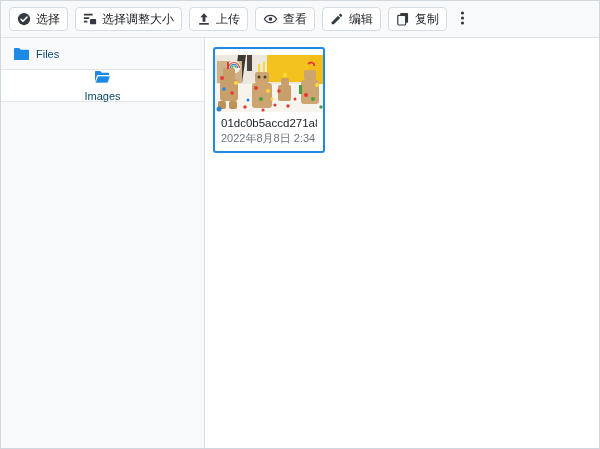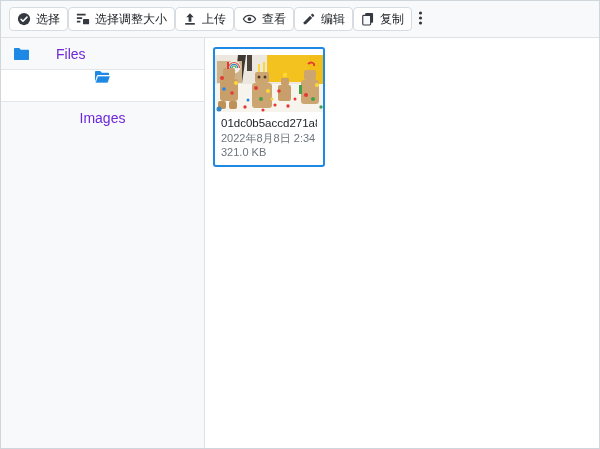--- a/index.html
+++ b/index.html
@@ -2,29 +2,29 @@
 <html><head>
 <meta charset="utf-8">
 <style>
   * { margin:0; padding:0; box-sizing:border-box; }
   html,body { width:600px; height:449px; }
   body { font-family:"Liberation Sans", sans-serif; background:#fff; }
 
   .window { width:600px; height:449px; border:1px solid #cfd6dc; display:flex; flex-direction:column; background:#fff; overflow:hidden; }
 
   
-  .toolbar { height:37px; flex:0 0 37px; background:#f8f9fa; border-bottom:1px solid #dee2e6; display:flex; align-items:center; padding:0 10px 0 8px; }
+  .toolbar { height:37px; flex:0 0 37px; background:#f8f9fa; border-bottom:1px solid #dee2e6; display:flex; align-items:center; padding:0 10px 0 8px; gap:7px; }
   .tb-btn { display:inline-flex; align-items:center; gap:5px; background:#fff; border:1px solid #d6dce1; border-radius:4px; padding:4px 7px; font-size:12px; color:#212529; cursor:pointer; white-space:nowrap; line-height:1.2; }
   .tb-btn svg { display:block; }
   .tb-icon-btn { display:inline-flex; align-items:center; background:transparent; border:none; padding:3px 6px; cursor:pointer; }
 
   
   .content { flex:1; display:flex; min-height:0; }
   .sidebar { width:204px; flex:0 0 204px; background:#f8f9fa; border-right:1px solid #dee2e6; }
-  .side-item { height:32px; display:flex; align-items:center; gap:26px; padding:0 12px; border-bottom:1px solid #e3e7ea; font-size:14px; color:#6d28d9; cursor:pointer; }
+  .side-item { height:32px; display:flex; align-items:center; gap:6px; padding:0 12px; border-bottom:1px solid #e3e7ea; font-size:11px; color:#0c4a6e; cursor:pointer; }
   .side-item.selected { background:#ffffff;flex-direction:column; }
   .side-item svg { display:block; flex:0 0 auto; }
 
   .main { flex:1; background:#fff; padding:9px 8px; }
 
   
   .file-card { width:112px; background:#fff; border:2px solid #1e88e5; border-radius:3px; padding-top:6px; cursor:pointer; }
   .thumb { width:108px; height:57px; display:block; }
   .meta { padding:4px 6px 6px; }
   .fname { font-size:11.5px; color:#212529; line-height:15px; white-space:nowrap; overflow:hidden; }
@@ -196,19 +196,18 @@
           <circle cx="73" cy="51" r="1.7" fill="#e53935"></circle>
           <circle cx="80" cy="44" r="1.5" fill="#e53935"></circle>
           <circle cx="57" cy="44" r="1.5" fill="#fdd835"></circle>
           <circle cx="33" cy="45" r="1.5" fill="#1e88e5"></circle>
           <circle cx="4" cy="54" r="2.5" fill="#2f86c8"></circle>
           <circle cx="106" cy="52" r="1.7" fill="#43a047"></circle>
         </svg>
         <div class="meta">
           <div class="fname">01dc0b5accd271a80...</div>
           <div class="fmeta">2022年8月8日 2:34 ...</div>
-          <div class="fmeta">321.0 KB</div>
         </div>
       </div>
 
     </div>
   </div>
 </div>
 
 </body></html>

